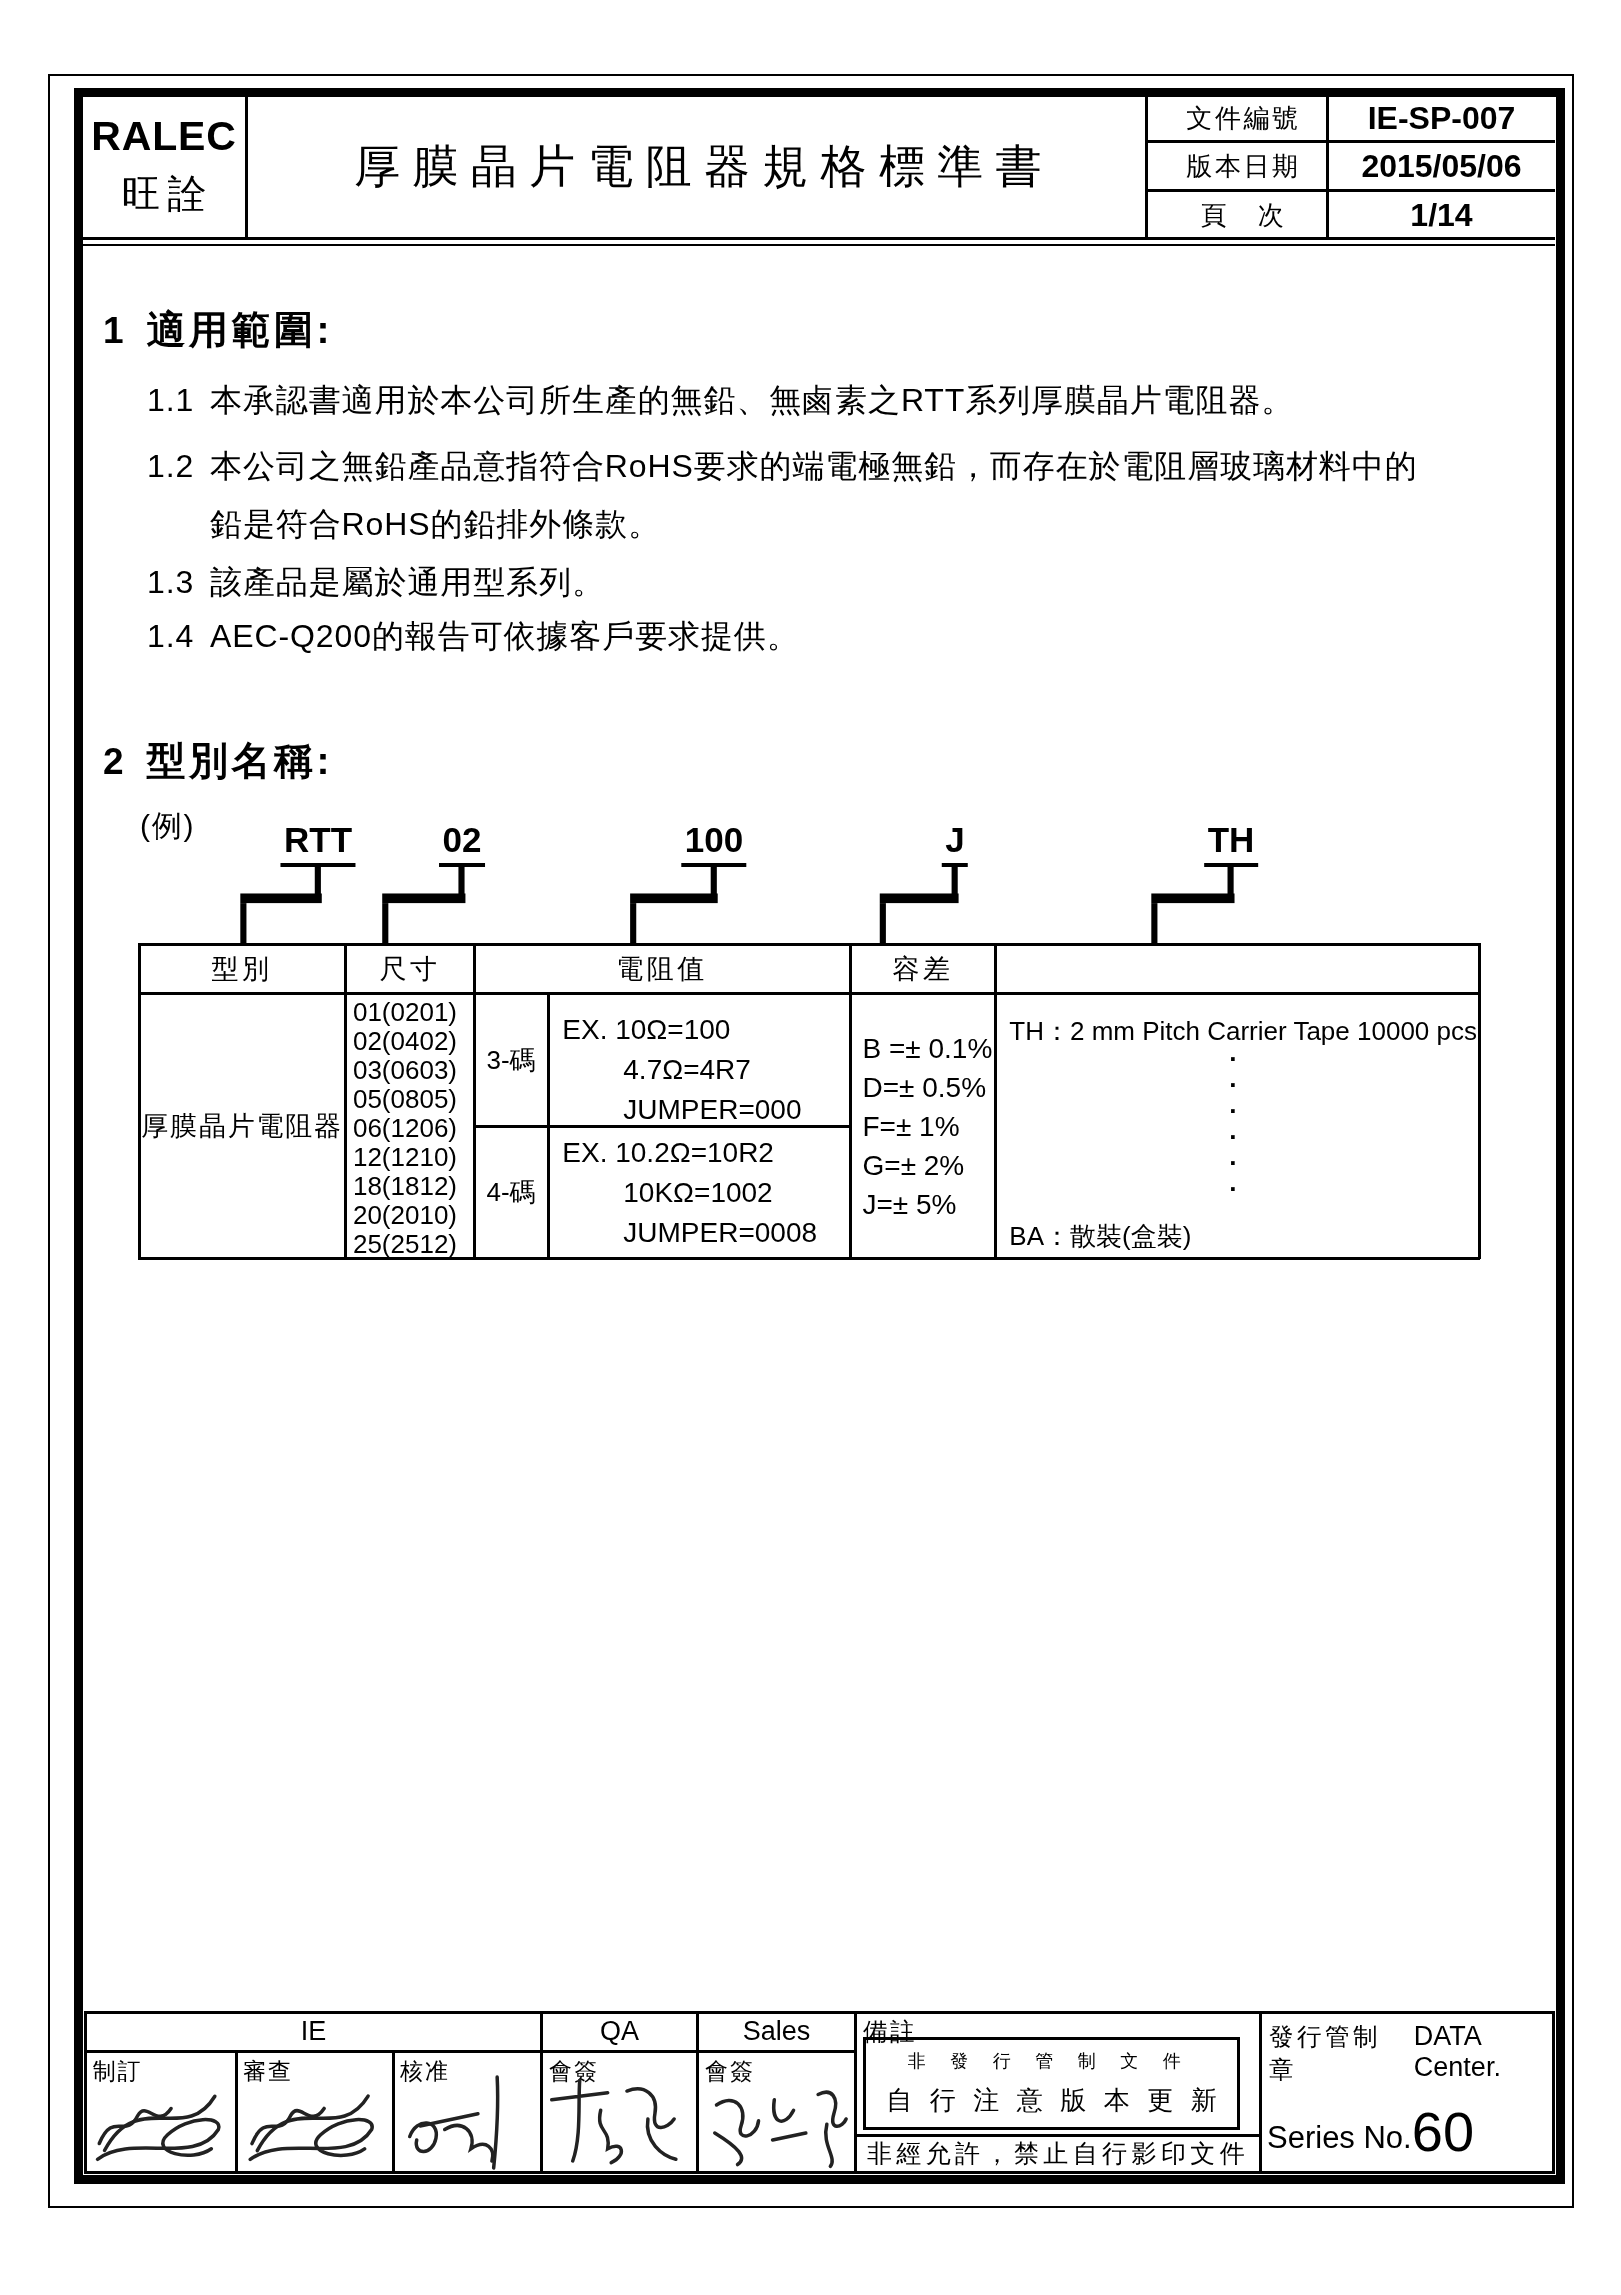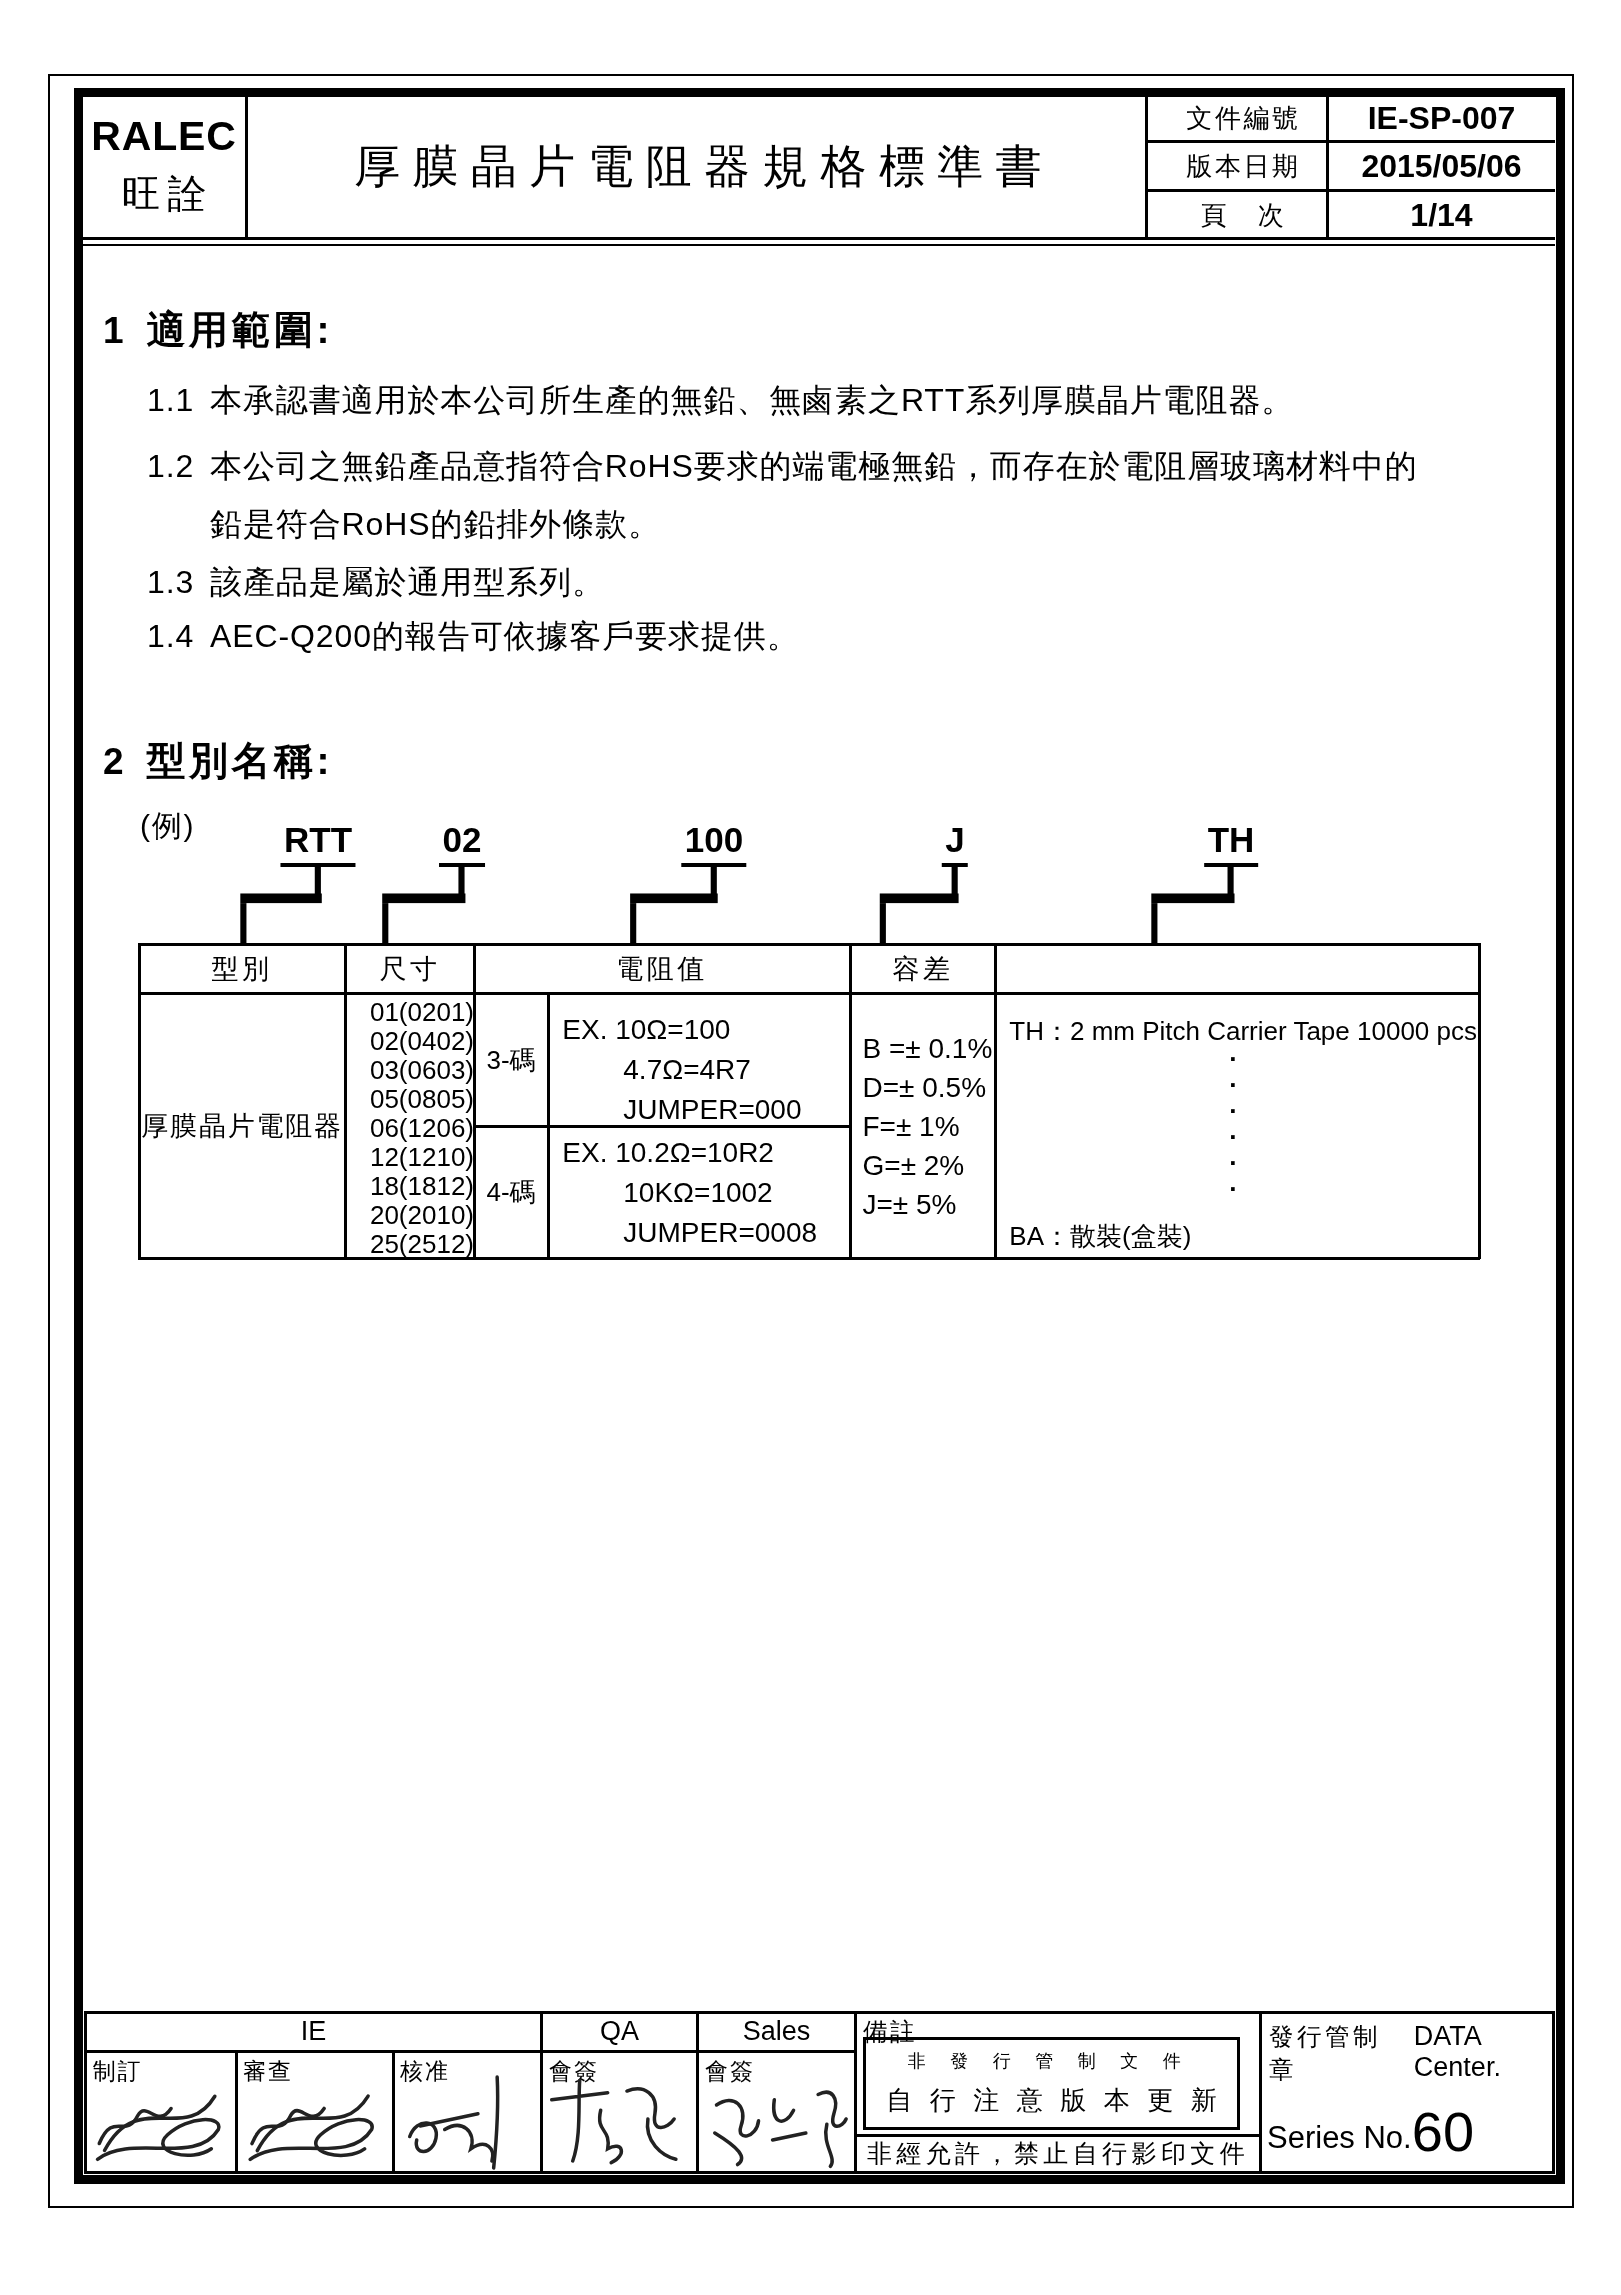--- a/index.html
+++ b/index.html
@@ -167,21 +167,21 @@
     <div class="ln" style="left:409px;top:49px;width:2.6px;height:267px"></div>
     <div class="ln" style="left:335px;top:182px;width:379px;height:2.6px"></div>
 
     <div class="abs c" style="left:2.6px;top:2.6px;width:203px;height:46px;font-size:27px;letter-spacing:3.5px">型別</div>
     <div class="abs c" style="left:209px;top:2.6px;width:126px;height:46px;font-size:27px;letter-spacing:3.5px">尺寸</div>
     <div class="abs c" style="left:337px;top:2.6px;width:374px;height:46px;font-size:27px;letter-spacing:3.5px">電阻值</div>
     <div class="abs c" style="left:714px;top:2.6px;width:142px;height:46px;font-size:27px;letter-spacing:3.5px">容差</div>
 
     <div class="abs c" style="left:2.6px;top:52px;width:203px;height:262px;font-size:27px;letter-spacing:1.8px">厚膜晶片電阻器</div>
 
-    <div class="abs tbl-cell-sizes" style="left:221px;top:52px;width:126px;height:262px">
+    <div class="abs tbl-cell-sizes" style="left:204px;top:52px;width:126px;height:262px">
       <div>01(0201)</div>
       <div>02(0402)</div>
       <div>03(0603)</div>
       <div>05(0805)</div>
       <div>06(1206)</div>
       <div>12(1210)</div>
       <div>18(1812)</div>
       <div>20(2010)</div>
       <div>25(2512)</div>
     </div>

